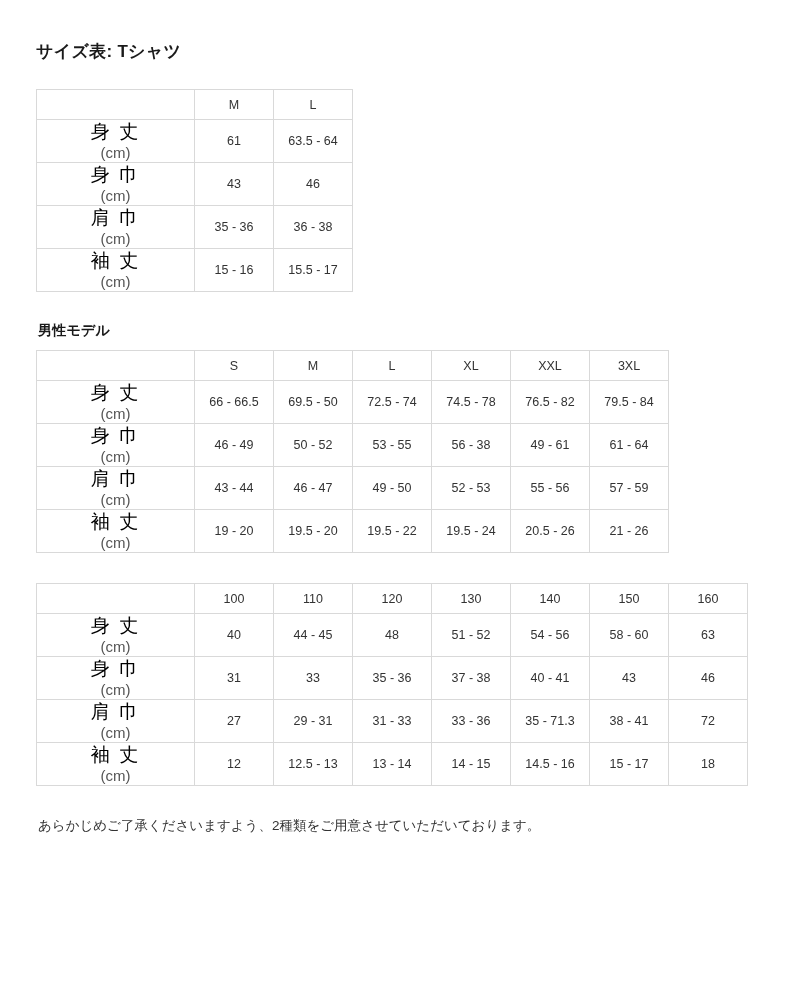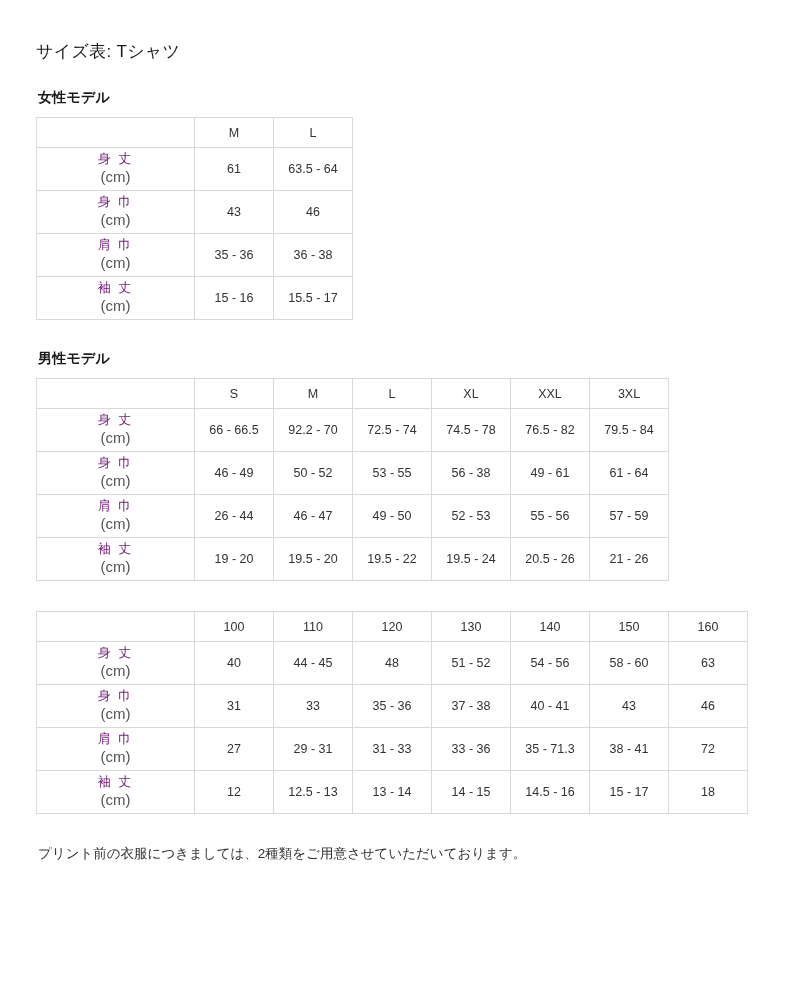--- a/index.html
+++ b/index.html
@@ -14,21 +14,21 @@
     color: #222222;
     -webkit-font-smoothing: antialiased;
   }
   .page {
     padding: 40px 36px 20px 36px;
     box-sizing: border-box;
     width: 789px;
   }
   .page-title {
     font-size: 17px;
-    font-weight: normal;
+    font-weight: bold;
     color: #1a1a1a;
     margin: 0 0 26px 0;
     letter-spacing: 0.3px;
   }
   .section-title {
     font-size: 14px;
     font-weight: bold;
     color: #1a1a1a;
     margin: 0 0 10px 2px;
     letter-spacing: 0.2px;
@@ -61,22 +61,22 @@
     border-top: 1px solid #ffffff;
     background: #ffffff;
   }
   td.rowhead {
     text-align: left;
     padding-left: 18px;
     line-height: 1.15;
   }
   td.rowhead .lbl {
     display: block;
-    font-size: 13px;
-    color: #701a75;
+    font-size: 19px;
+    color: #000000;
     letter-spacing: 2px;
   }
   td.rowhead .unit {
     display: block;
     font-size: 15px;
     color: #555555;
     margin-top: 1px;
     letter-spacing: 0;
   }
   
@@ -98,21 +98,20 @@
   }
 </style>
 </head>
 <body>
 
 <div class="page">
 
   <h1 class="page-title">サイズ表: Tシャツ</h1>
 
   <div class="section">
-    <div class="section-title">女性モデル</div>
     <table class="size-table tbl-women">
       <colgroup>
         <col class="lbl-col">
           <col class="val-col">
           <col class="val-col">
       </colgroup>
       <thead>
         <tr>
           <td class="corner"></td>
           <td>M</td>
@@ -179,21 +178,21 @@
           <td>3XL</td>
         </tr>
       </thead>
       <tbody>
         <tr>
           <td class="rowhead">
             <span class="lbl">身 丈</span>
             <span class="unit">(cm)</span>
           </td>
           <td>66 - 66.5</td>
-          <td>92.2 - 70</td>
+          <td>69.5 - 50</td>
           <td>72.5 - 74</td>
           <td>74.5 - 78</td>
           <td>76.5 - 82</td>
           <td>79.5 - 84</td>
         </tr>
         <tr>
           <td class="rowhead">
             <span class="lbl">身 巾</span>
             <span class="unit">(cm)</span>
           </td>
@@ -202,21 +201,21 @@
           <td>53 - 55</td>
           <td>56 - 38</td>
           <td>49 - 61</td>
           <td>61 - 64</td>
         </tr>
         <tr>
           <td class="rowhead">
             <span class="lbl">肩 巾</span>
             <span class="unit">(cm)</span>
           </td>
-          <td>26 - 44</td>
+          <td>43 - 44</td>
           <td>46 - 47</td>
           <td>49 - 50</td>
           <td>52 - 53</td>
           <td>55 - 56</td>
           <td>57 - 59</td>
         </tr>
         <tr>
           <td class="rowhead">
             <span class="lbl">袖 丈</span>
             <span class="unit">(cm)</span>
@@ -307,16 +306,16 @@
           <td>14 - 15</td>
           <td>14.5 - 16</td>
           <td>15 - 17</td>
           <td>18</td>
         </tr>
       </tbody>
     </table>
   </div>
 
   <div class="notes">
-    <p>プリント前の衣服につきましては、2種類をご用意させていただいております。</p>
+    <p>あらかじめご了承くださいますよう、2種類をご用意させていただいております。</p>
   </div>
 
 </div>
 
 </body></html>

